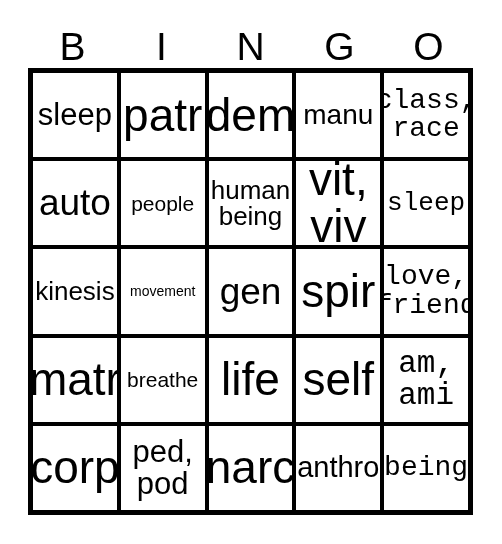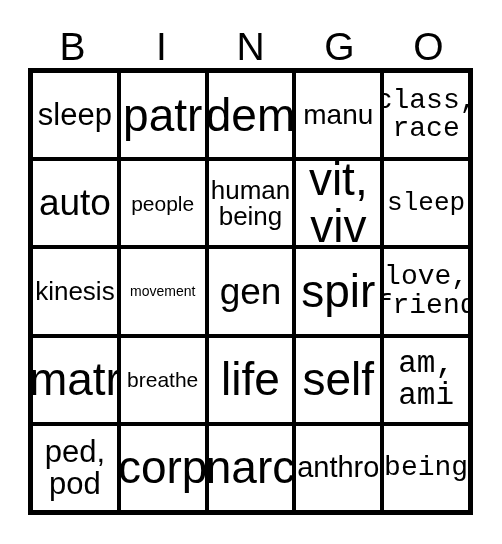--- a/index.html
+++ b/index.html
@@ -180,27 +180,27 @@
           <span class="cell-text sz-xxl">self</span>
         </div>
       <div class="cell">
           <span class="cell-text sz-xl">am,
 ami</span>
         </div>
     </div>
 
     <div class="grid-row">
       <div class="cell">
+          <span class="cell-text sz-xxl">corp</span>
+        </div>
+      <div class="cell">
           <span class="cell-text sz-xl">ped,
 pod</span>
         </div>
       <div class="cell">
-          <span class="cell-text sz-xxl">corp</span>
-        </div>
-      <div class="cell">
           <span class="cell-text sz-xxl">narc</span>
         </div>
       <div class="cell">
           <span class="cell-text sz-m">anthro</span>
         </div>
       <div class="cell">
           <span class="cell-text sz-l">being</span>
         </div>
     </div>
 

